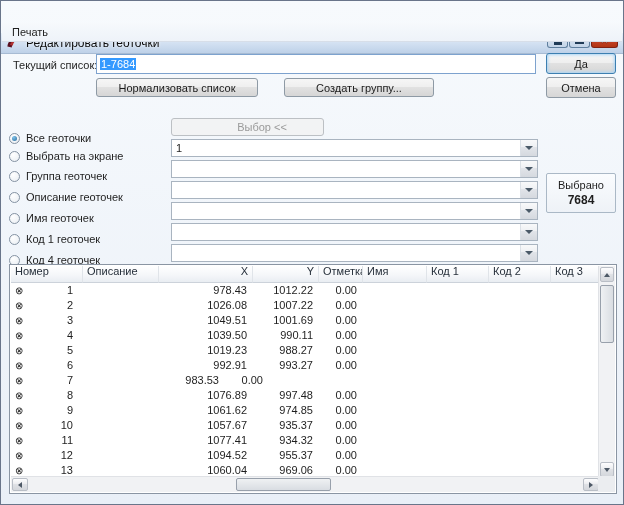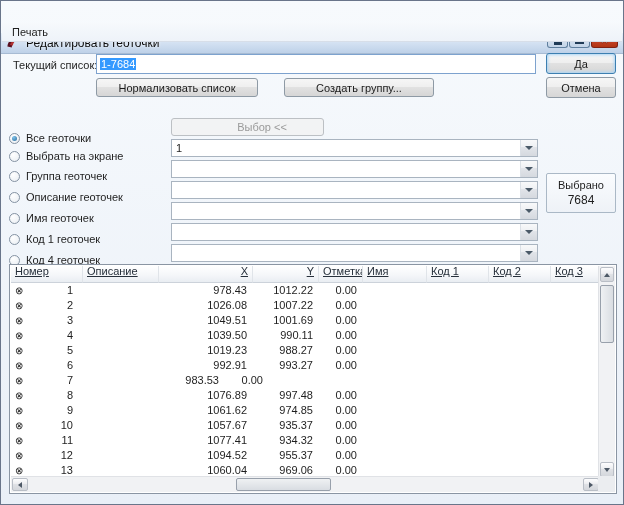--- a/index.html
+++ b/index.html
@@ -97,34 +97,34 @@
   .tri-left-s { width:0; height:0; border-top:3px solid transparent; border-bottom:3px solid transparent; border-right:4px solid #4d5966; }
   .tri-right-s { width:0; height:0; border-top:3px solid transparent; border-bottom:3px solid transparent; border-left:4px solid #4d5966; }
 
   .groupbox {
     position:absolute; left:545px; top:172px; width:70px; height:40px;
     border:1px solid #aab8c6; border-radius:2px;
     background:linear-gradient(#fafcfe,#eef2f7);
     display:flex; flex-direction:column; align-items:center; justify-content:center;
   }
   .groupbox .gb-label { font-size:11px; }
-  .groupbox .gb-value { font-size:12px; font-weight:normal; margin-top:2px; }
+  .groupbox .gb-value { font-size:12px; font-weight:bold; margin-top:2px; }
 
   
   .table {
     position:absolute; left:8px; top:263px; width:608px; height:230px;
     border:1px solid #8a95a3; background:#ffffff;
   }
   .thead { position:absolute; left:1px; top:1px; width:589px; height:17px; display:flex; }
   .hcell {
     height:17px; padding:1px 4px 8px 4px;
     background:linear-gradient(#ffffff,#f4f6f9 60%,#e9edf2);
     border-right:1px solid #e0e4e9; border-bottom:1px solid #ccd2da;
     color:#27303b; overflow:hidden; white-space:nowrap;
-    display:flex; align-items:center;text-decoration:underline;
+    display:flex; align-items:center;
   }
   .hcell.r { justify-content:flex-end; }
   .tbody { position:absolute; left:1px; top:18px; width:589px; height:195px; overflow:hidden; }
   .trow { display:flex; height:15px; line-height:15px; }
   .cell { overflow:hidden; white-space:nowrap; padding:0 4px; }
   .cell.r { text-align:right; padding-right:6px; }
   .c0 { width:72px; display:flex; align-items:center; padding-left:4px; }
   .c1 { width:76px; } .c2 { width:94px; } .c3 { width:66px; } .c4 { width:44px; }
   .c5 { width:64px; } .c6 { width:62px; } .c7 { width:62px; } .c8 { width:49px; }
   .pt { font-size:10px; color:#1a1a1a; width:13px; line-height:15px; }

